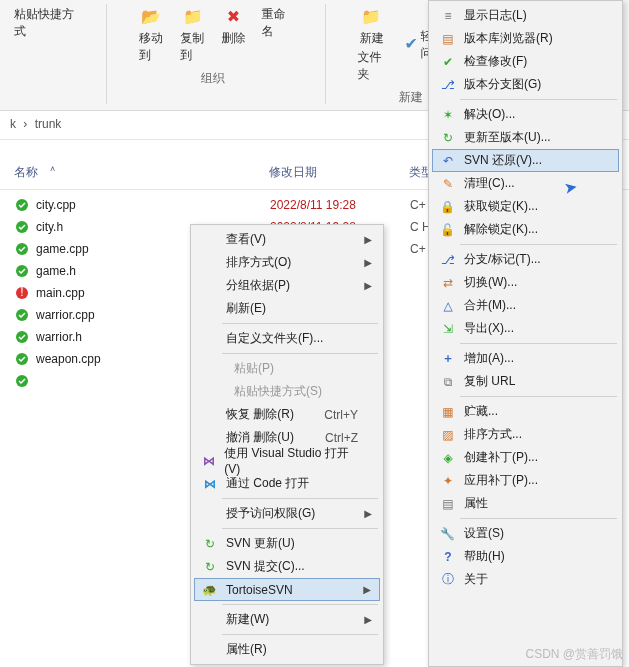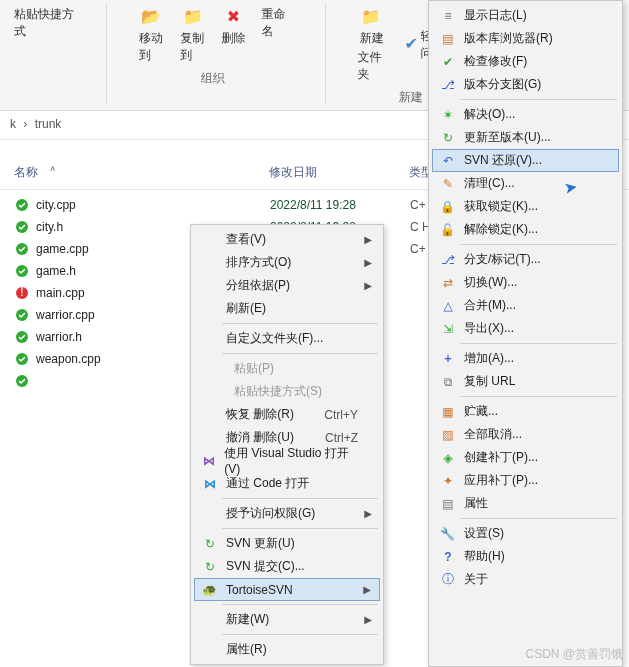--- a/index.html
+++ b/index.html
@@ -15,21 +15,21 @@
 .breadcrumb { padding: 6px 10px 8px; color: #333; border-bottom: 1px solid #e5e5e5; }
 .breadcrumb span { color: #555; }
 .file-header { display: flex; padding: 6px 14px 8px; color: #4a5a8a; border-bottom: 1px solid #e5e5e5; }
 .file-header .col-name { flex: 0 0 255px; display: flex; align-items: flex-start; gap: 12px; }
 .file-header .col-date { flex: 0 0 140px; }
 .file-header .col-type { flex: 1; }
 .file-list { padding: 4px 0; }
 .file-row { display: flex; align-items: center; padding: 2px 14px; height: 22px; color: #222; }
 .file-row .f-icon { width: 16px; margin-right: 6px; display: flex; align-items: center; justify-content: center; }
 .file-row .f-name { flex: 0 0 234px; }
-.file-row .f-date { flex: 0 0 140px; color: #14532d; }
+.file-row .f-date { flex: 0 0 140px; color: #b91c1c; }
 .file-row .f-type { flex: 1; color: #555; }
 .ctx-menu { position: absolute; background: #f2f2f2; border: 1px solid #c8c8c8; box-shadow: 2px 2px 6px rgba(0,0,0,0.2); padding: 3px; }
 .ctx-menu .mi { display: flex; align-items: center; padding: 3px 28px 3px 6px; height: 23px; color: #222; position: relative; }
 .ctx-menu .mi.disabled { color: #999; gap: 8px; }
 .ctx-menu .mi.hover { background: #d6e5f3; border: 1px solid #7da2ce; padding: 2px 27px 2px 5px; }
 .ctx-menu .mi .mi-icon { width: 20px; height: 16px; margin-right: 6px; display: flex; align-items: center; justify-content: center; font-size: 12px; }
 .ctx-menu .mi .arrow { position: absolute; right: 8px; color: #555; font-size: 10px; }
 .ctx-menu .mi .short { position: absolute; right: 22px; color: #555; }
 .ctx-menu .msep { height: 1px; background: #d0d0d0; margin: 3px 2px 3px 28px; }
 #menu1 { left: 190px; top: 224px; width: 194px; }
@@ -407,21 +407,21 @@
     <div class="mi">
       <span class="mi-icon">
         <span style="color:#c73">▦</span>
       </span>
       <span>贮藏...</span>
     </div>
     <div class="mi">
       <span class="mi-icon">
         <span style="color:#c73">▨</span>
       </span>
-      <span>全部取消...</span>
+      <span>排序方式...</span>
     </div>
     <div class="mi">
       <span class="mi-icon">
         <span style="color:#3a3">◈</span>
       </span>
       <span>创建补丁(P)...</span>
     </div>
     <div class="mi">
       <span class="mi-icon">
         <span style="color:#c73">✦</span>

